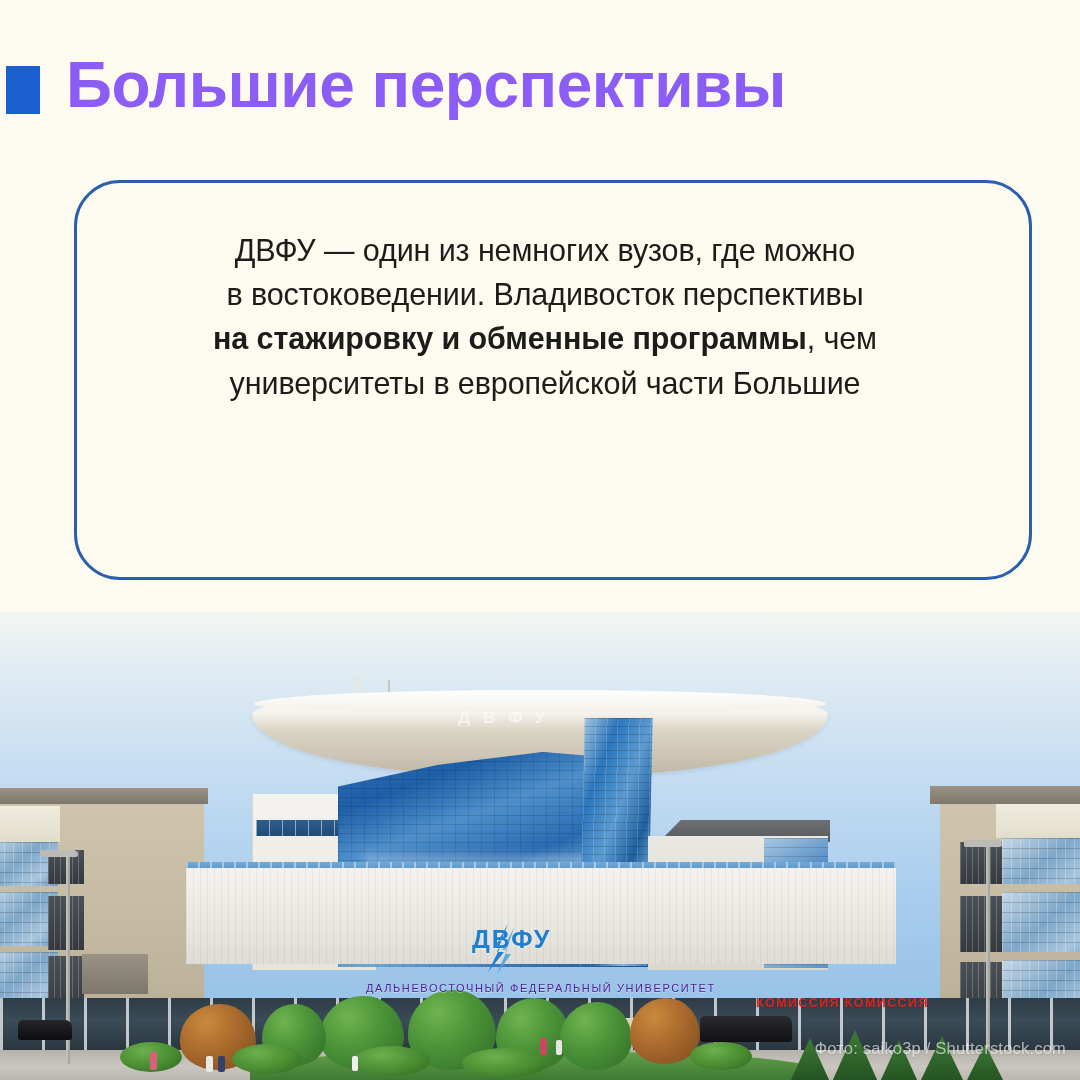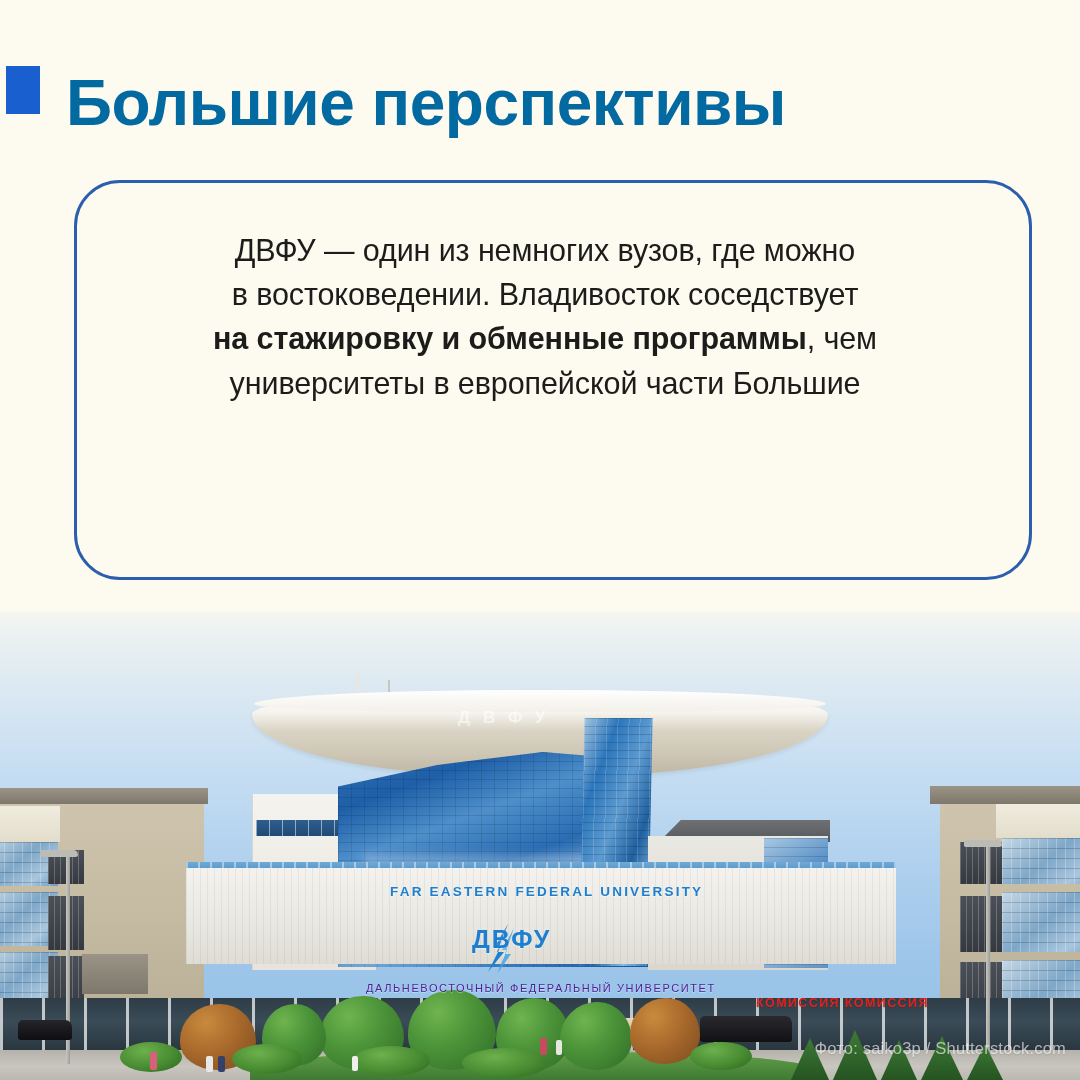--- a/index.html
+++ b/index.html
@@ -35,24 +35,23 @@
     z-index: 5;
   }
 
   .title {
     position: absolute;
     left: 66px;
     top: 52px;
     font-size: 64px;
     font-weight: 700;
     letter-spacing: -0.5px;
-    color: #0369a1;
+    color: #8b5cf6;
     white-space: nowrap;
     line-height: 1.05;
-    margin-top: 18px;
   }
 
   
   .quote-card {
     position: absolute;
     left: 74px;
     top: 180px;
     width: 958px;
     height: 400px;
     border: 3px solid #2B5FAE;
@@ -516,42 +515,41 @@
     <div class="conifer" style="left:966px;top:444px;width:38px;height:38px;"></div>
 
     <div class="person" style="left:150px;top:452px;width:7px;height:18px;background:#D8607A;"></div>
     <div class="person" style="left:206px;top:456px;width:7px;height:16px;background:#E8E8E6;"></div>
     <div class="person" style="left:218px;top:456px;width:7px;height:16px;background:#34406A;"></div>
     <div class="person" style="left:352px;top:456px;width:6px;height:15px;background:#EFEFEC;"></div>
     <div class="person" style="left:540px;top:438px;width:7px;height:17px;background:#C84A60;"></div>
     <div class="person" style="left:556px;top:440px;width:6px;height:15px;background:#E6E6E2;"></div>
   </div>
 
-  <div class="sign-eng">FAR EASTERN FEDERAL UNIVERSITY</div>
   <svg class="logo-wave" viewBox="0 0 52 56">
     <path d="M30 2 L16 26 L22 26 L10 50 L26 30 L19 30 Z" fill="#1E7FD0"></path>
     <path d="M36 6 L24 28 L29 28 L19 52 L33 32 L27 32 Z" fill="#3FA3E6" opacity="0.85"></path>
   </svg>
   <div class="logo-dvfu">ДВФУ</div>
   <div class="sign-rus">ДАЛЬНЕВОСТОЧНЫЙ ФЕДЕРАЛЬНЫЙ УНИВЕРСИТЕТ</div>
   <div class="sign-priem">КОМИССИЯ КОМИССИЯ</div>
 
   <div class="top-area">
     <div class="title">Большие перспективы</div>
 
     <div class="quote-card"></div>
 
     <svg class="quote-mark" viewBox="0 0 92 80">
       <path d="M2 14 H36 V62 H20 C20 54 26 48 36 47 V62 H2 Z" fill="#1A5FD0"></path>
       <path d="M50 14 H84 V62 H68 C68 54 74 48 84 47 V62 H50 Z" fill="#1A5FD0"></path>
     </svg>
 
     <div class="quote-text">
       <span class="ln">ДВФУ — один из немногих вузов, где можно</span>
-      <span class="ln">в востоковедении. Владивосток соседствует</span>
+      <span class="ln">в востоковедении. Владивосток перспективы</span>
       <span class="ln"><span class="bold">на стажировку и обменные программы</span><span>, чем</span></span>
       <span class="ln">университеты в европейской части Большие</span>
     </div>
   </div>
 
   <div class="credit">Фото: saiko3p / Shutterstock.com</div>
 
 </div>
 
 </body></html>

